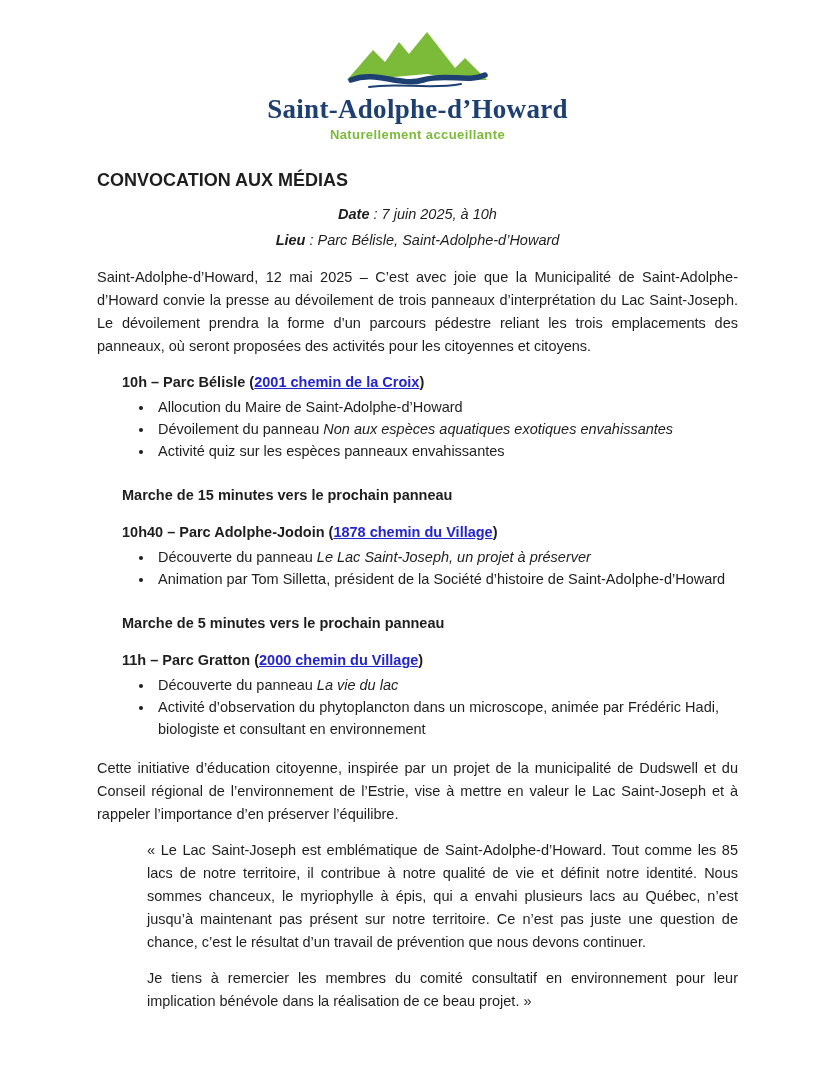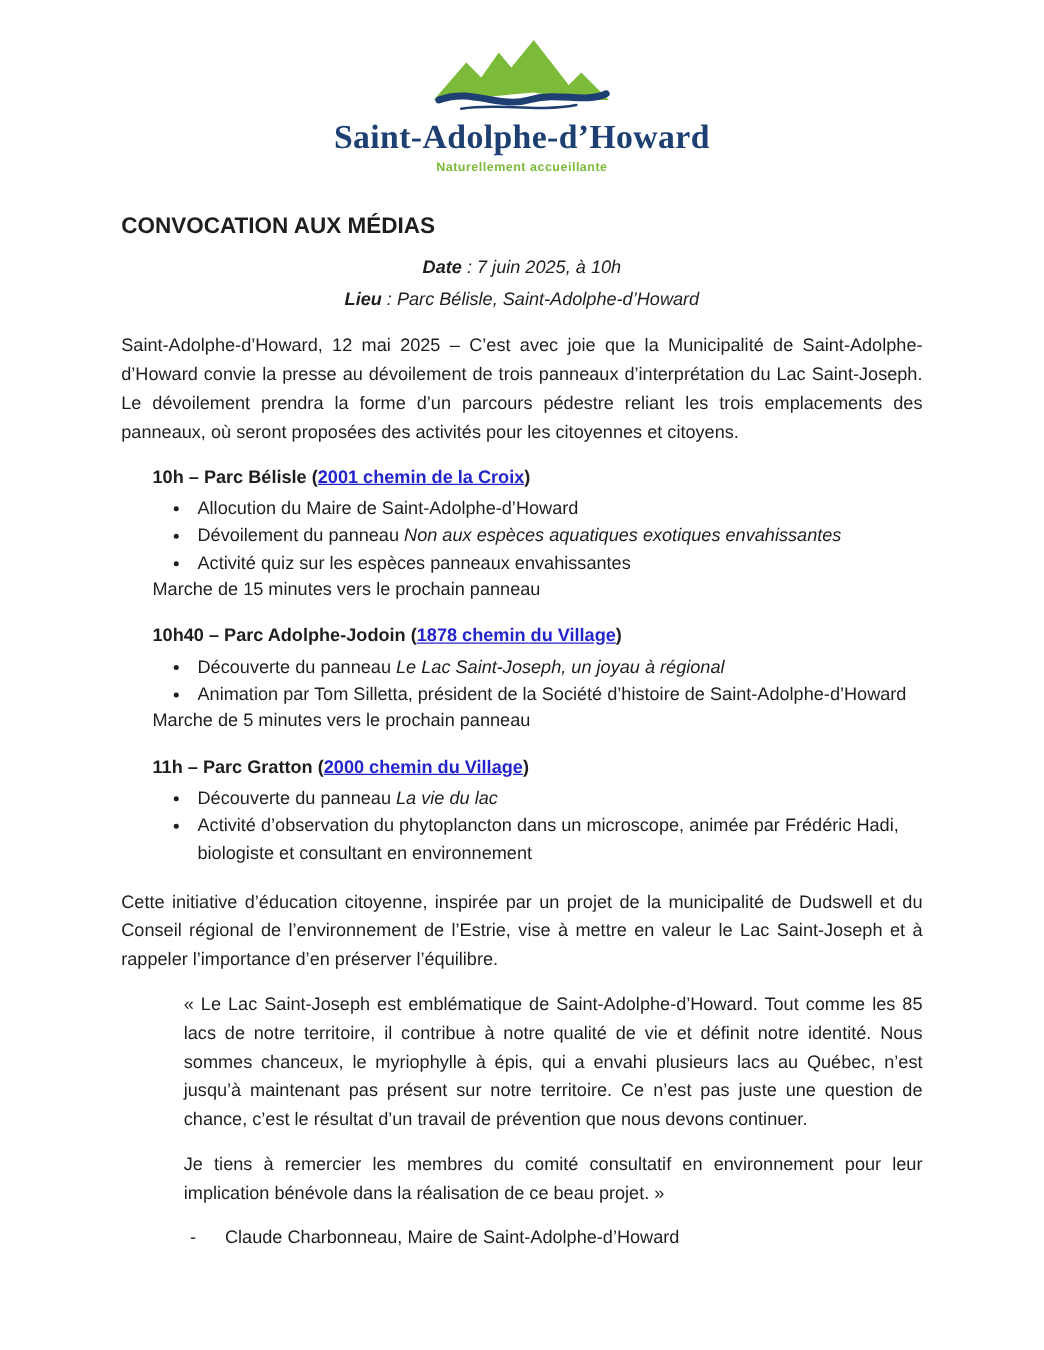--- a/index.html
+++ b/index.html
@@ -18,21 +18,21 @@
   }
   
   .logo{text-align:center;margin:0 0 4px 0;}
   .logo svg{display:block;margin:0 auto;}
   .wordmark{
     font-family:"Liberation Serif","DejaVu Serif",serif;
     font-weight:700;font-size:27px;line-height:30px;color:var(--navy);
     letter-spacing:.3px;margin-top:2px;
   }
   .tagline{
-    color:var(--green);font-weight:700;font-size:10px;line-height:16px;
+    color:var(--green);font-weight:700;font-size:13px;line-height:16px;
     letter-spacing:.4px;margin-top:3px;
   }
   
   .title{
     text-align:left;font-size:18px;font-weight:700;
     margin:26px 0 0 0;line-height:22px;
   }
   .subtitle{
     text-align:center;font-size:16.5px;font-weight:700;
     margin:15px 0 0 0;line-height:25px;
@@ -46,21 +46,21 @@
   
   .section{ margin:14px 0 0 25px; }
   .sec-head{ margin:0;font-weight:700;line-height:20px; }
   .sec-head .addr-link{
     color:var(--link);font-weight:700;text-decoration:underline;cursor:pointer;
   }
   .section ul{
     margin:4px 0 0 0;padding:0 0 0 32px;list-style:disc;
   }
   .section li{ margin:0;line-height:22px;padding-left:4px; }
-  .walk{ margin:1px 0 0 25px;line-height:19px; }
+  .walk{ margin:24px 0 0 25px;line-height:19px;font-weight:bold; }
   
   .quote{ margin-left:50px; }
   .quote .para{ margin-top:13px; }
   .attribution{
     display:flex;margin:13px 0 0 55px;line-height:21px;
   }
   .attribution .dash{ width:28px;flex:0 0 auto; }
   em{ font-style:italic; }
 </style>
 </head>
@@ -93,21 +93,21 @@
       <li><span>Allocution du Maire de Saint-Adolphe-d’Howard</span><em></em></li>
       <li><span>Dévoilement du panneau </span><em>Non aux espèces aquatiques exotiques envahissantes</em></li>
       <li><span>Activité quiz sur les espèces panneaux envahissantes</span><em></em></li>
     </ul>
   </div>
   <p class="walk">Marche de 15 minutes vers le prochain panneau</p>
 
   <div class="section" style="margin-top:17px">
     <p class="sec-head"><span>10h40 – Parc Adolphe-Jodoin (</span><a class="addr-link" href="#">1878 chemin du Village</a><span>)</span></p>
     <ul>
-      <li><span>Découverte du panneau </span><em>Le Lac Saint-Joseph, un joyau à régional</em></li>
+      <li><span>Découverte du panneau </span><em>Le Lac Saint-Joseph, un projet à préserver</em></li>
       <li><span>Animation par Tom Silletta, président de la Société d’histoire de Saint-Adolphe-d’Howard</span><em></em></li>
     </ul>
   </div>
   <p class="walk">Marche de 5 minutes vers le prochain panneau</p>
 
   <div class="section" style="margin-top:17px">
     <p class="sec-head"><span>11h – Parc Gratton (</span><a class="addr-link" href="#">2000 chemin du Village</a><span>)</span></p>
     <ul>
       <li><span>Découverte du panneau </span><em>La vie du lac</em></li>
       <li><span>Activité d’observation du phytoplancton dans un microscope, animée par Frédéric Hadi, biologiste et consultant en environnement</span><em></em></li>

